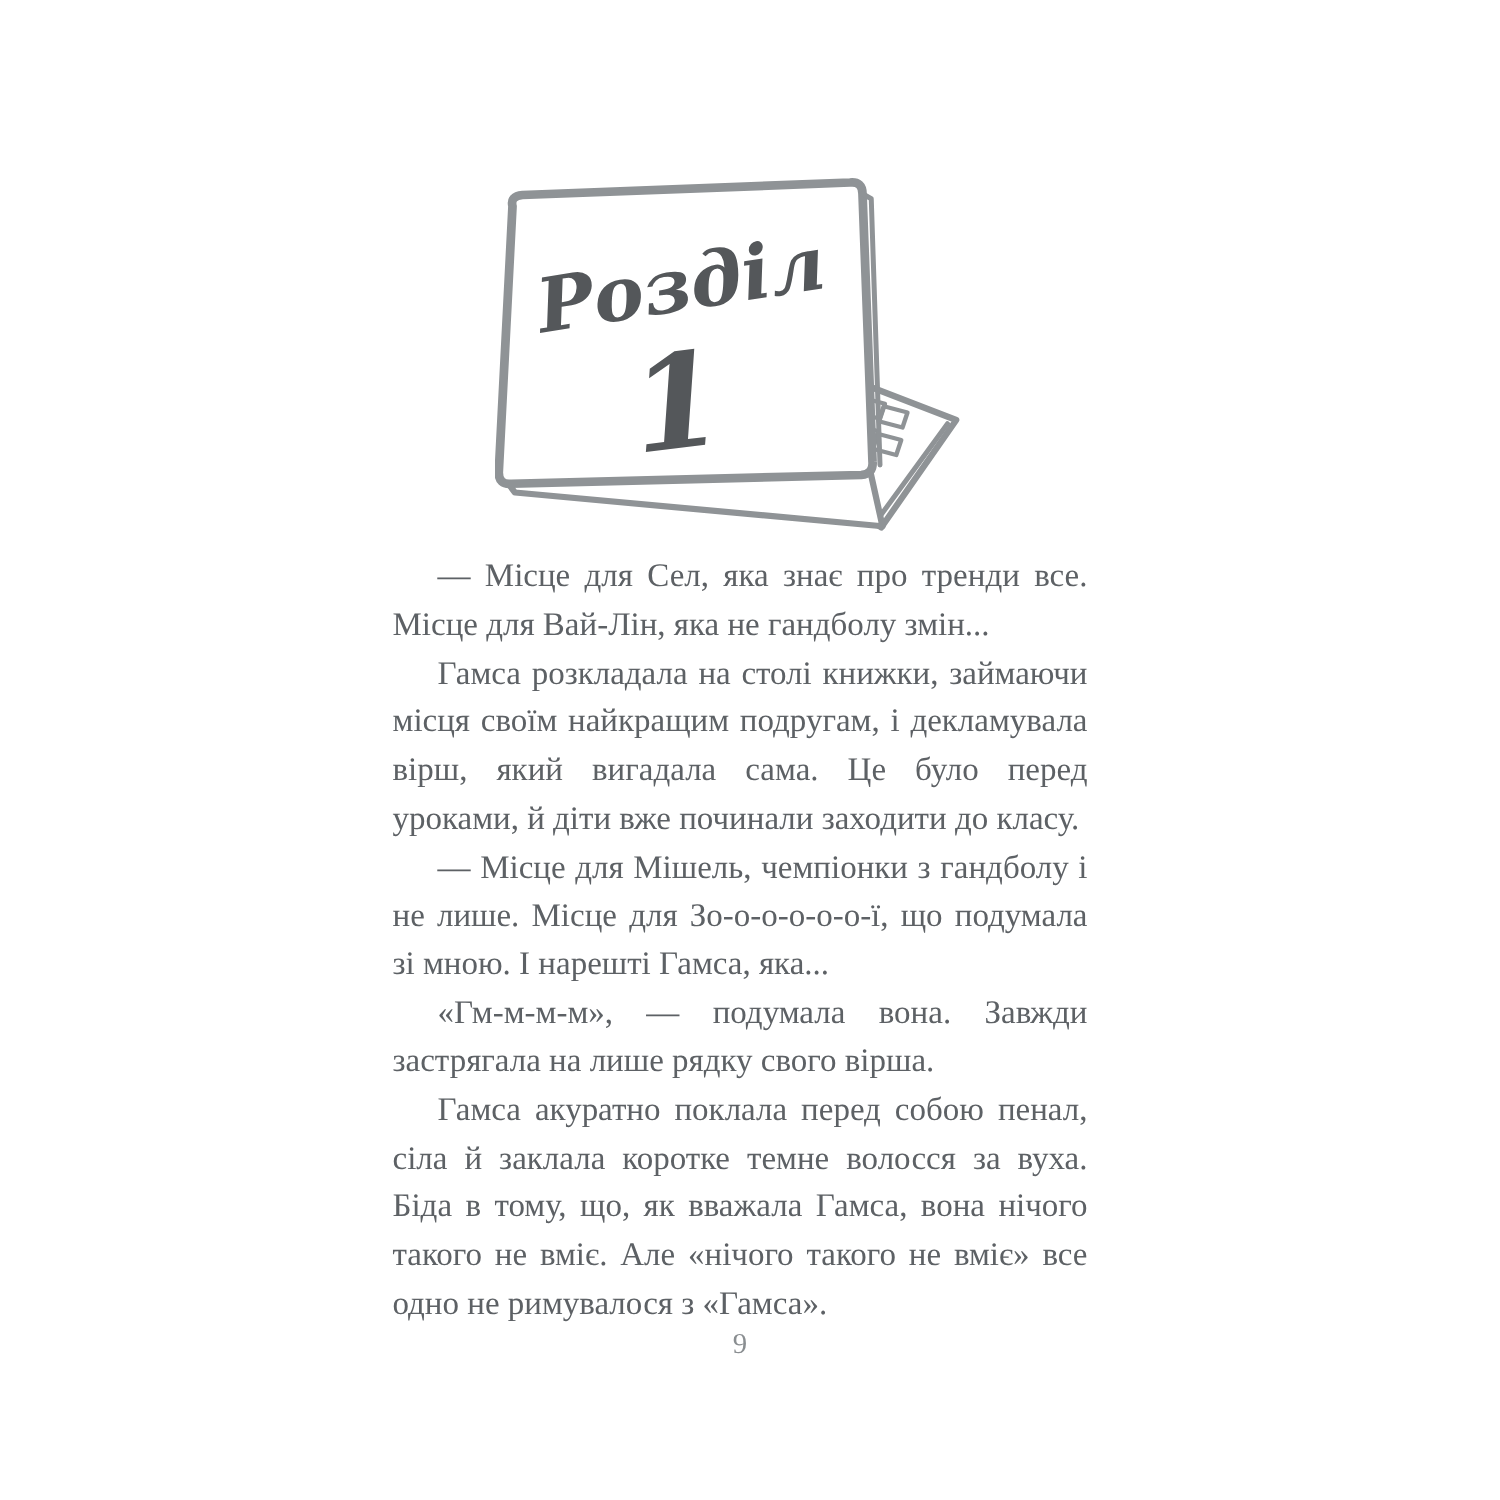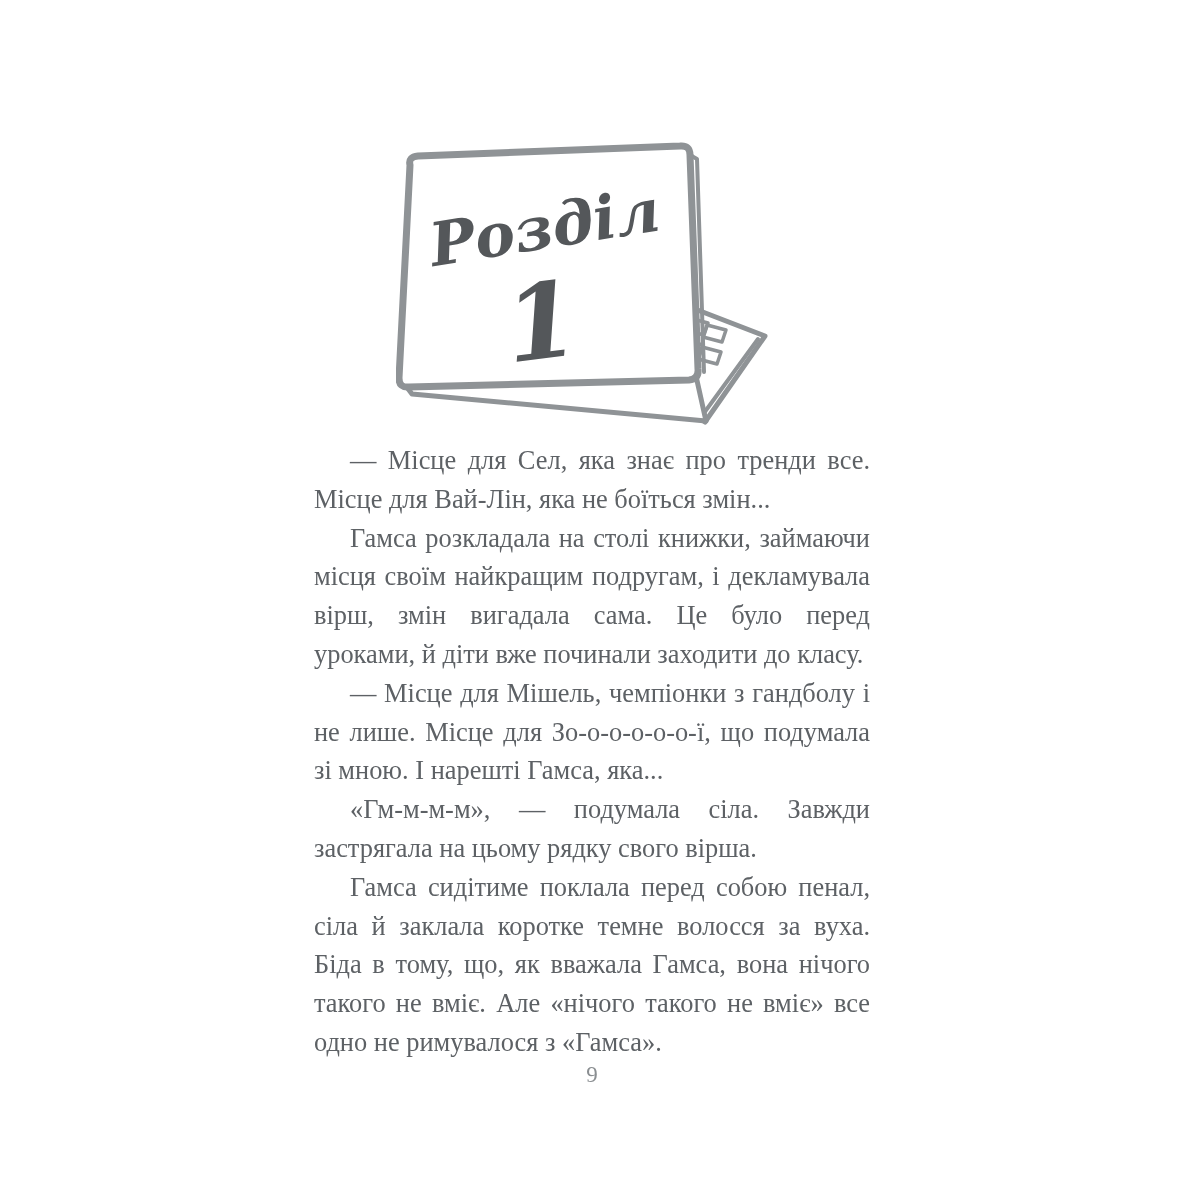--- a/index.html
+++ b/index.html
@@ -81,22 +81,22 @@
       <path d="M 14,29 Q 12,21 22,20 L 284,10 Q 294,9 294,19 L 302,233 Q 303,243 293,244 L 13,251 Q 3,252 3,242 Z" fill="#ffffff" stroke="#8f9396" stroke-width="7"></path>
 
       <path d="M 294,19 L 301,23 L 308,236" stroke="#8f9396" stroke-width="4"></path>
 
       <text class="chapter-script" x="152" y="112" text-anchor="middle" font-size="60" fill="#54575a" transform="rotate(-9 152 112)">Розділ</text>
       <text class="chapter-script" x="150" y="222" text-anchor="middle" font-size="104" fill="#54575a" transform="rotate(-7 150 222)">1</text>
     </svg>
   </figure>
 
   <div class="text-block">
-    <p>— Місце для Сел, яка знає про тренди все. Місце для Вай-Лін, яка не боїться змін...</p>
-    <p>Гамса розкладала на столі книжки, займаючи місця своїм найкращим подругам, і декламувала вірш, змін вигадала сама. Це було перед уроками, й діти вже починали заходити до класу.</p>
+    <p>— Місце для Сел, яка знає про тренди все. Місце для Вай-Лін, яка не гандболу змін...</p>
+    <p>Гамса розкладала на столі книжки, займаючи місця своїм найкращим подругам, і декламувала вірш, який вигадала сама. Це було перед уроками, й діти вже починали заходити до класу.</p>
     <p>— Місце для Мішель, чемпіонки з гандболу і не лише. Місце для Зо-о-о-о-о-о-ї, що подумала зі мною. І нарешті Гамса, яка...</p>
-    <p>«Гм-м-м-м», — подумала сіла. Завжди застрягала на цьому рядку свого вірша.</p>
-    <p>Гамса сидітиме поклала перед собою пенал, сіла й заклала коротке темне волосся за вуха. Біда в тому, що, як вважала Гамса, вона нічого такого не вміє. Але «нічого такого не вміє» все одно не римувалося з «Гамса».</p>
+    <p>«Гм-м-м-м», — подумала вона. Завжди застрягала на лише рядку свого вірша.</p>
+    <p>Гамса акуратно поклала перед собою пенал, сіла й заклала коротке темне волосся за вуха. Біда в тому, що, як вважала Гамса, вона нічого такого не вміє. Але «нічого такого не вміє» все одно не римувалося з «Гамса».</p>
   </div>
 
   <div class="page-number">9</div>
 
 </div>
 
 </body></html>

